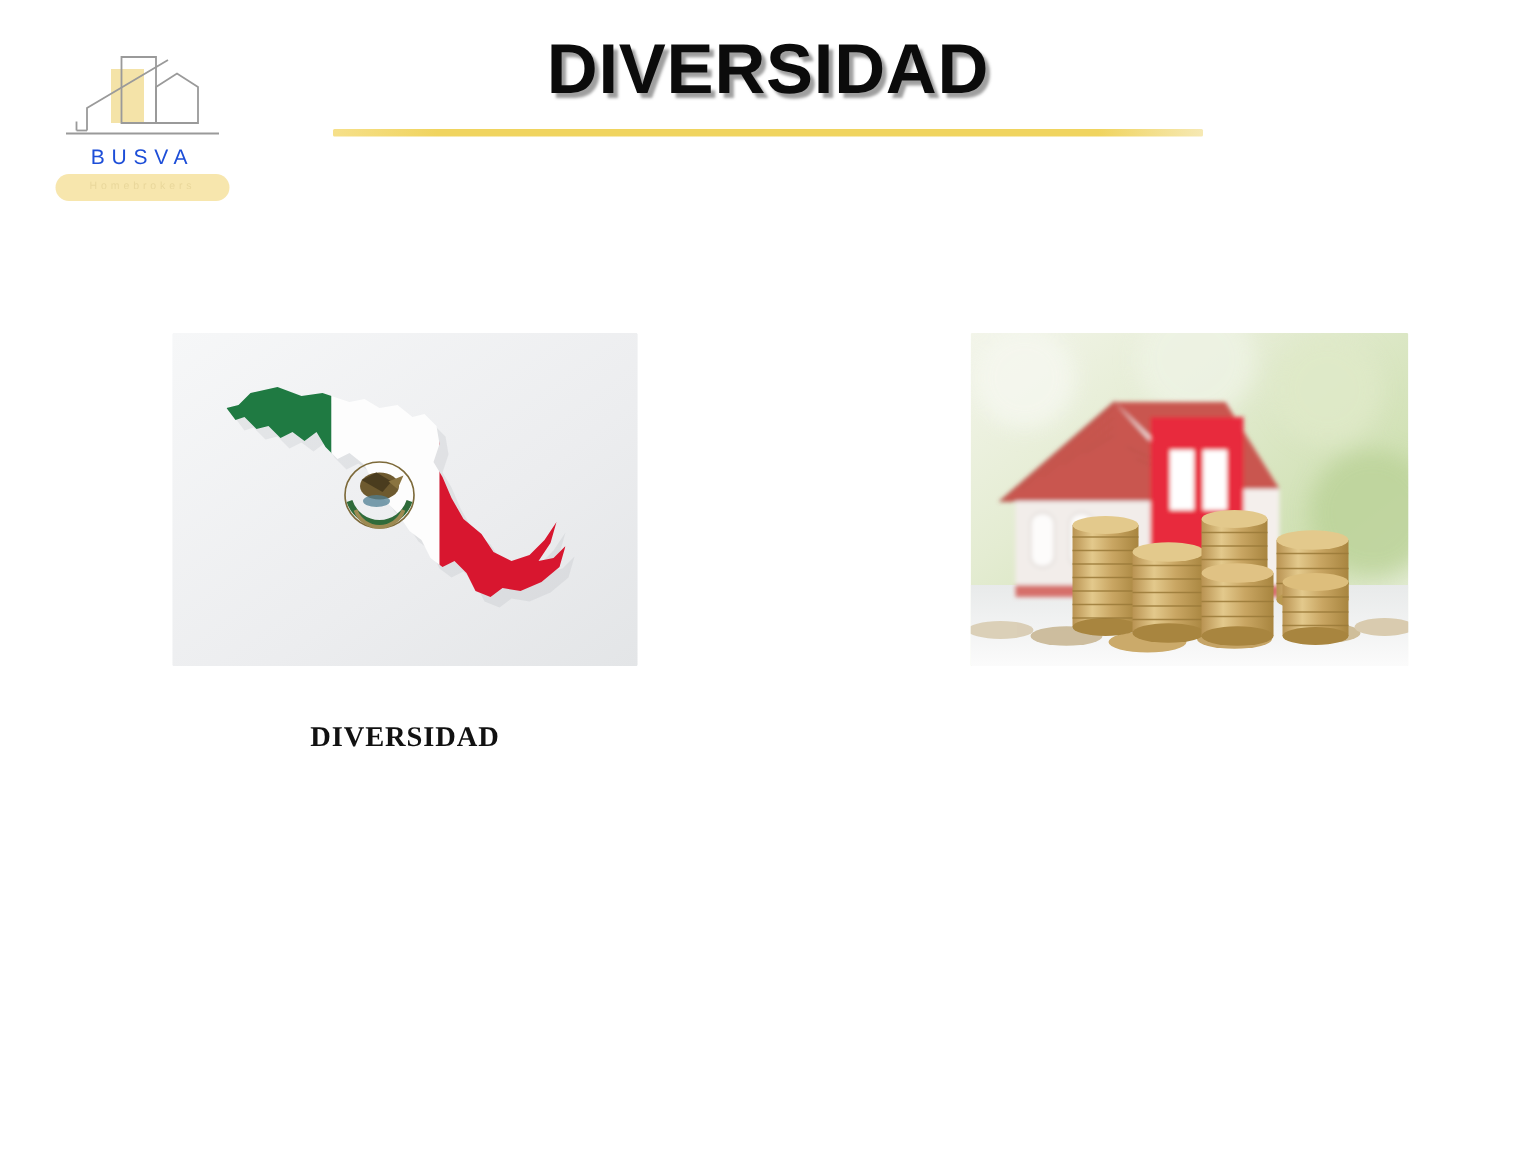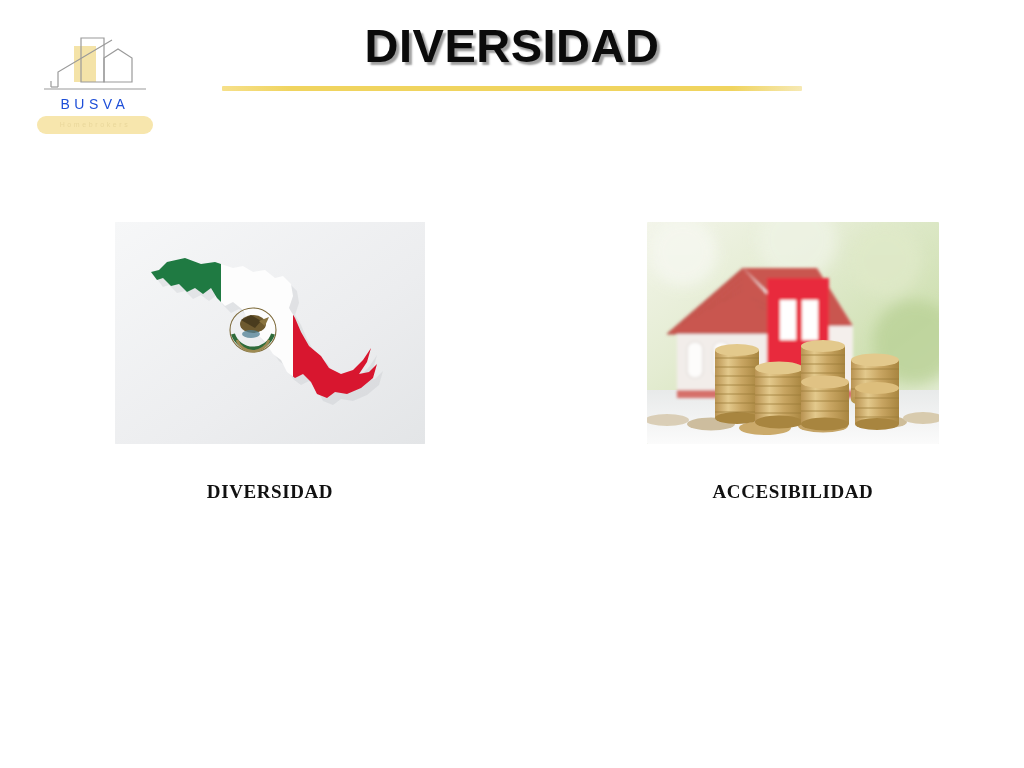--- a/index.html
+++ b/index.html
@@ -364,15 +364,14 @@
             <line x1="-22" y1="10" x2="22" y2="10"></line>
             <line x1="-22" y1="20" x2="22" y2="20"></line>
             <line x1="-22" y1="29" x2="22" y2="29"></line>
           </g>
         </g>
       </g>
     </svg>
   </div>
 
   <div class="caption-block">
-    <div class="caption-title">ACCESIBILIDAD</div>
   </div>
 </div>
 
 </body></html>

